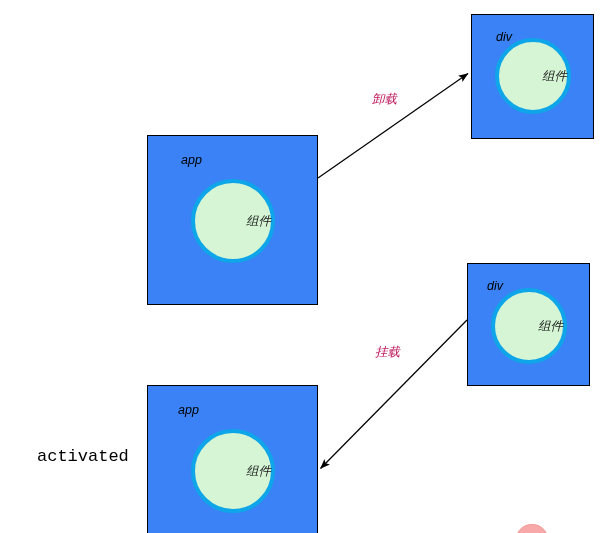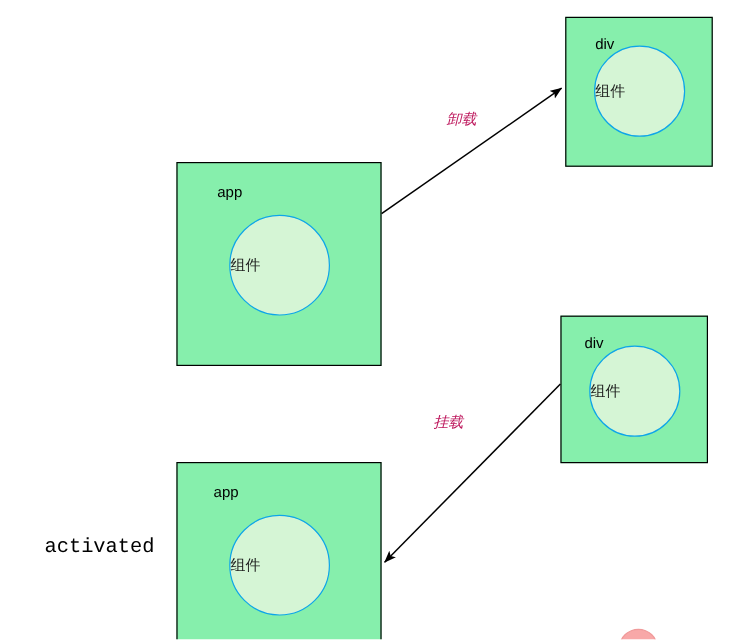--- a/index.html
+++ b/index.html
@@ -18,39 +18,40 @@
   .state-label {
     position: absolute;
     font-size: 17px;
     color: #000000;
     white-space: nowrap;
     line-height: 1;
   }
   .container-box {
     position: absolute;
     border: 1.3px solid #000000;
-    background: #86efac;
+    background: #3b82f6;
     box-sizing: border-box;
+    font-style: italic;
   }
   .box-label {
     position: absolute;
     font-size: 12.5px;
     color: #000000;
     line-height: 1;
     white-space: nowrap;
   }
   .comp-circle {
     position: absolute;
     border-radius: 50%;
     background: #d5f5d5;
-    border: 1px solid #0ea5e9;
+    border: 4px solid #0ea5e9;
     box-sizing: border-box;
     display: flex;
     align-items: center;
-    justify-content: flex-start;
+    justify-content: flex-end;
   }
   .comp-circle span {
     font-size: 12.5px;
     color: #1a1a1a;
     line-height: 1;
   }
   .edge-label {
     position: absolute;
     font-size: 12.5px;
     color: #be185d;
@@ -115,15 +116,15 @@
     <defs>
       <marker id="ah" markerWidth="9" markerHeight="9" refX="7.6" refY="3.1" orient="auto" markerUnits="strokeWidth">
         <path d="M0,0 L8,3.1 L0,6.2 L1.8,3.1 Z" fill="#000000"></path>
       </marker>
     </defs>
     <line x1="318" y1="178" x2="468" y2="73.5" stroke="#000000" stroke-width="1.25" marker-end="url(#ah)"></line>
     <line x1="467" y1="320" x2="320.5" y2="468.5" stroke="#000000" stroke-width="1.25" marker-end="url(#ah)"></line>
   </svg>
 
   <div class="edge-label" style="left:372px; top:93px;">卸载</div>
-  <div class="edge-label" style="left:361px; top:346px;">挂载</div>
+  <div class="edge-label" style="left:375px; top:346px;">挂载</div>
 
 </div>
 
 </body></html>

